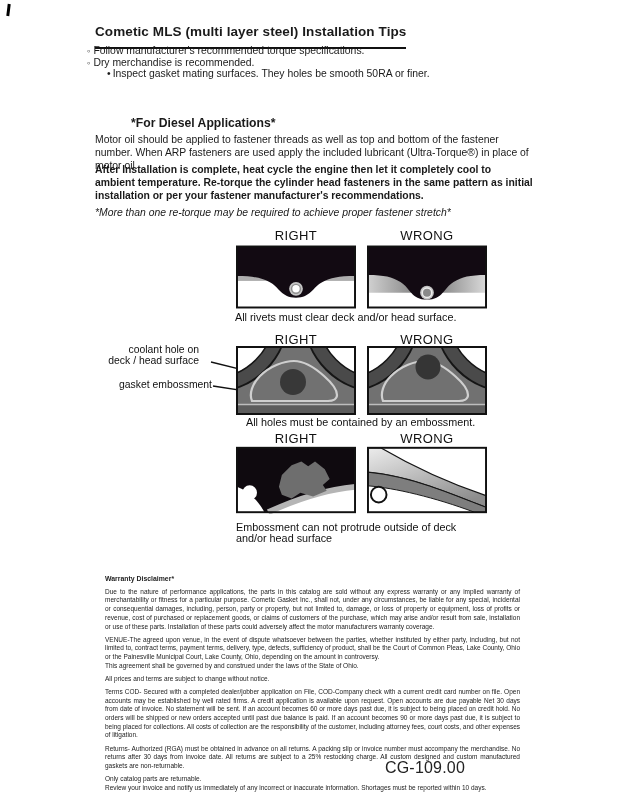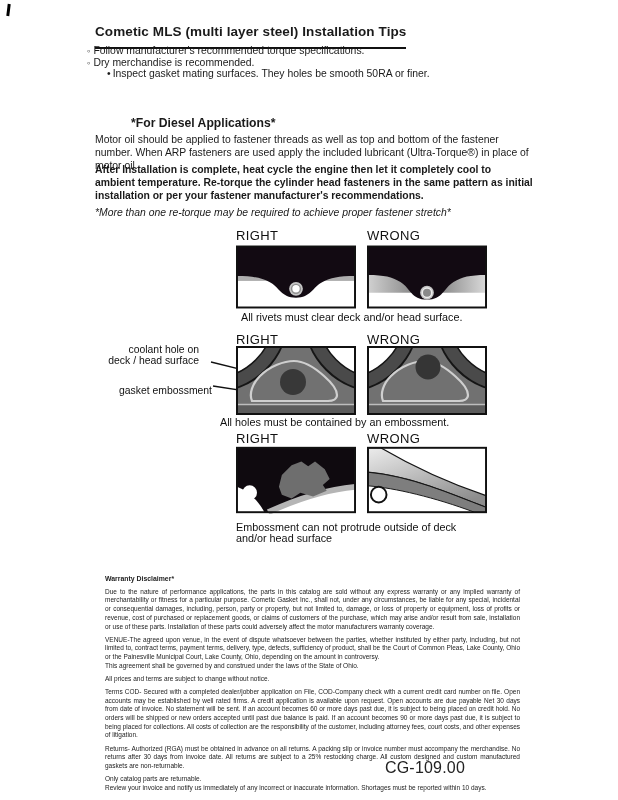--- a/index.html
+++ b/index.html
@@ -16,21 +16,21 @@
   .tips{left:87px;top:45px;width:505px;font-size:10.4px;line-height:11.6px;}
   .tip-l1{padding-left:8px;text-indent:-8px;}
   .tip-l1::before{content:"◦";font-size:9.5px;margin-right:3px;}
   .tip-l2{padding-left:27px;text-indent:-7px;}
   .tip-l2::before{content:"•";margin-right:2px;}
   .diesel-heading{left:95px;top:116px;font-size:12.2px;font-weight:bold;margin-left:36px;}
   .body-para{left:95px;top:0;width:438px;font-size:10.4px;line-height:13.2px;}
   .p1{top:133px;}
   .p2{top:163px;font-weight:bold;}
   .p-note{top:206px;width:460px;font-style:italic;}
-  .fig-label{width:120px;font-size:13px;letter-spacing:.4px;color:#111;}
+  .fig-label{width:120px;text-align:center;font-size:13px;letter-spacing:.4px;color:#111;}
   .fig-caption{font-size:10.8px;line-height:11.2px;color:#111;white-space:pre-line;}
   .ann-labels{width:113px;text-align:right;font-size:10.4px;line-height:11px;white-space:pre-line;color:#111;}
   .warranty{left:105px;top:575px;width:415px;font-size:6.5px;line-height:8.7px;color:#222;}
   .warranty h4{margin:0 0 4px 0;font-size:6.9px;}
   .warranty p{margin:0 0 4.4px 0;text-align:justify;white-space:pre-line;}
   .page-code{left:378px;top:759px;width:94px;text-align:center;font-size:16px;color:#222;letter-spacing:.2px;}
   svg{display:block;}
 </style>
 </head>
 <body>
@@ -72,28 +72,28 @@
     </linearGradient>
   </defs>
   <rect x="1" y="1" width="120" height="62" fill="#ffffff"></rect>
   <rect x="2" y="30" width="118" height="18" fill="url(#g1)"></rect>
   <path d="M1,1 H121 V30 C104,30 97,32 88,37 C78,43 77,55 61,55 C45,55 44,43 34,37 C25,32 18,30 1,30 Z" fill="#120a12"></path>
   <circle cx="61" cy="48" r="7" fill="#c4c4c4"></circle>
   <circle cx="61" cy="48" r="4.8" fill="#8a8a8a" stroke="#ececec" stroke-width="1.5"></circle>
   <rect x="1" y="1" width="120" height="62" fill="none" stroke="#111" stroke-width="2"></rect>
 </svg>
 
-<div class="abs fig-caption" style="left:241px;top:312px;">All rivets must clear deck and/or head surface.</div>
+<div class="abs fig-caption" style="left:235px;top:312px;">All rivets must clear deck and/or head surface.</div>
 
 <div class="abs fig-label" style="left:236px;top:332px;">RIGHT</div>
 <div class="abs fig-label" style="left:367px;top:332px;">WRONG</div>
 
 <div class="abs ann-labels" style="left:86px;top:344px;">coolant hole on
 deck / head surface</div>
-<div class="abs ann-labels" style="left:99px;top:379px;margin-top:6px;">gasket embossment</div>
+<div class="abs ann-labels" style="left:99px;top:379px;">gasket embossment</div>
 
 <svg class="abs" style="left:205px;top:355px;" width="95" height="45" viewBox="0 0 95 45">
   <line x1="6" y1="7" x2="87" y2="27" stroke="#111" stroke-width="1.3"></line>
   <line x1="8" y1="31" x2="53" y2="38" stroke="#111" stroke-width="1.3"></line>
 </svg>
 
 <svg class="abs" style="left:236px;top:346px;" width="120" height="69" viewBox="0 0 120 69">
   <rect x="1" y="1" width="118" height="67" fill="#717171"></rect>
   <circle cx="-24" cy="-30" r="76" fill="#4a4a4a" stroke="#151515" stroke-width="2"></circle>
   <circle cx="-24" cy="-30" r="62" fill="#ffffff" stroke="#151515" stroke-width="1.5"></circle>
@@ -112,21 +112,21 @@
   <circle cx="-24" cy="-30" r="62" fill="#ffffff" stroke="#151515" stroke-width="1.5"></circle>
   <circle cx="144" cy="-30" r="76" fill="#4a4a4a" stroke="#151515" stroke-width="2"></circle>
   <circle cx="144" cy="-30" r="62" fill="#ffffff" stroke="#151515" stroke-width="1.5"></circle>
   <path d="M16,55 C13,48 16,38 24,30 C34,20 48,15 58,15 C68,15 78,21 88,30 C96,37 101,44 101,49 C101,53 97,55 92,55 L22,55 C18,55 16,55 16,55 Z" fill="none" stroke="#cfcfcf" stroke-width="2.2"></path>
   <circle cx="61" cy="21" r="12.5" fill="#353535"></circle>
   <rect x="1" y="59" width="118" height="9" fill="#5c5c5c"></rect>
   <line x1="1" y1="58.5" x2="119" y2="58.5" stroke="#bdbdbd" stroke-width="1.5"></line>
   <rect x="1" y="1" width="118" height="67" fill="none" stroke="#111" stroke-width="2"></rect>
 </svg>
 
-<div class="abs fig-caption" style="left:220px;top:417px;">All holes must be contained by an embossment.</div>
+<div class="abs fig-caption" style="left:246px;top:417px;">All holes must be contained by an embossment.</div>
 
 <div class="abs fig-label" style="left:236px;top:431px;">RIGHT</div>
 <div class="abs fig-label" style="left:367px;top:431px;">WRONG</div>
 
 <svg class="abs" style="left:236px;top:446px;" width="120" height="68" viewBox="0 0 123 68">
   <rect x="1" y="1" width="121" height="66" fill="#0f0a0f"></rect>
   <path d="M1,41 C12,45 23,55 29,67 L1,67 Z" fill="#ffffff"></path>
   <path d="M38,67 C73,51 100,44 122,42 L122,67 Z" fill="#ffffff"></path>
   <path d="M33,67 C70,50 100,43 122,41" fill="none" stroke="#b5b5b5" stroke-width="6"></path>
   <path d="M44,41 L47,29 L57,19 L67,15 L74,20 L81,15 L91,23 L96,33 L89,39 L93,45 L79,51 L66,47 L57,53 L47,49 Z" fill="#6e6e6e"></path>

